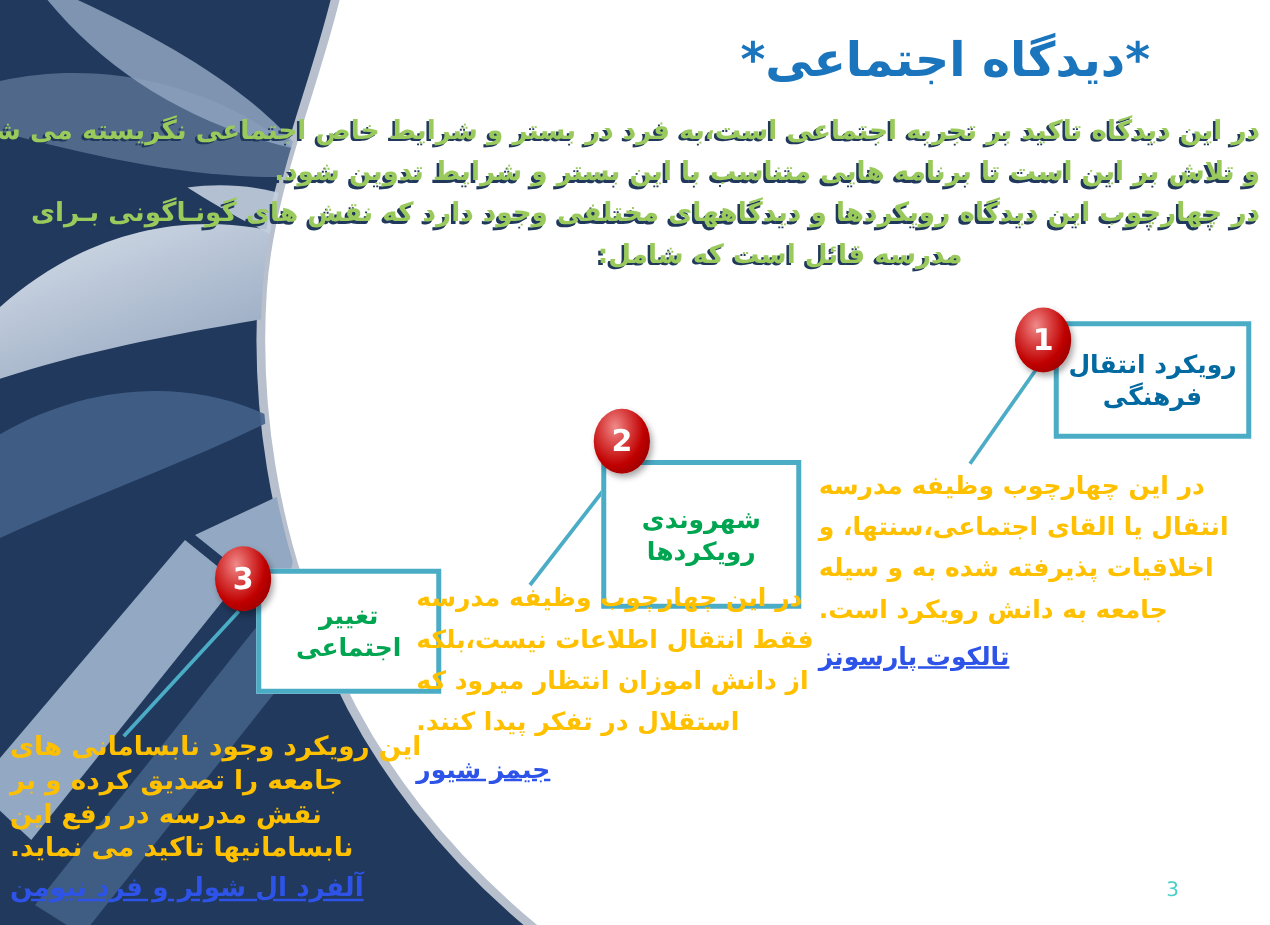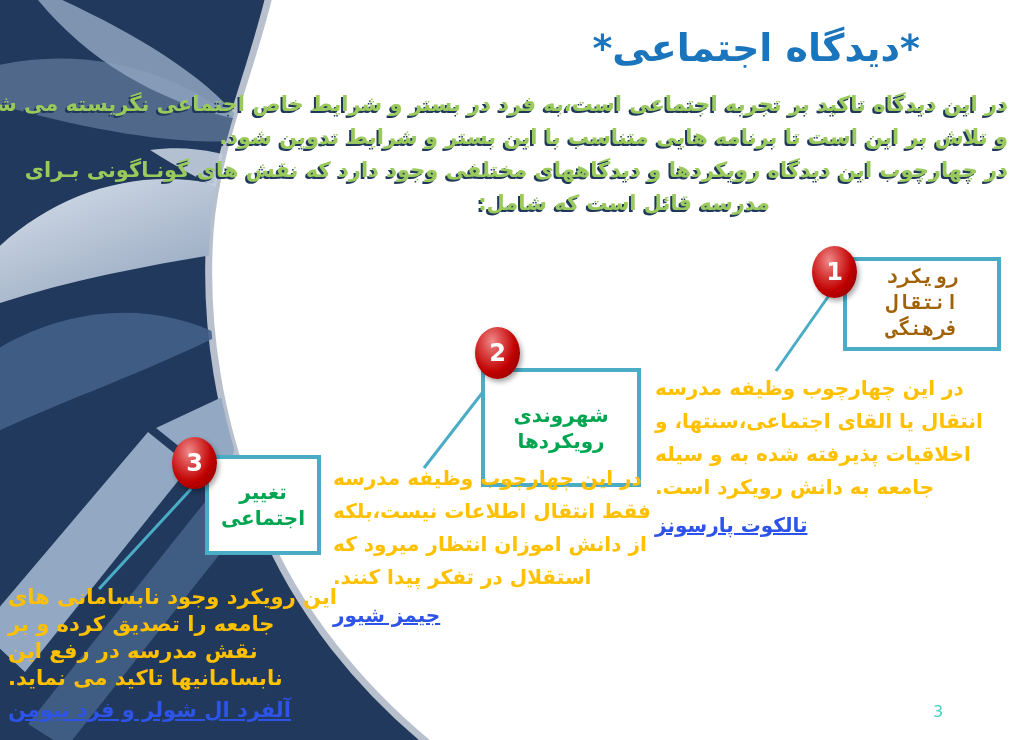--- a/index.html
+++ b/index.html
@@ -17,24 +17,24 @@
     color:#9aca5c;font-size:21px;line-height:33px;white-space:nowrap;
     text-shadow:-2px 2px 0 #20385c;
   }
   .intro-line-4{margin-right:238px;}
   .box{
     position:absolute;z-index:2;background:#ffffff;border:4px solid #4bacc6;box-sizing:border-box;
     display:flex;flex-direction:column;justify-content:center;align-items:center;direction:rtl;
   }
   .box .bt{font-size:20px;line-height:26px;text-align:center;}
   .box1{left:843px;top:257px;width:158px;height:94px;}
-  .box1 .bt{color:#a16207;font-family:Liberation Mono, monospace;}
+  .box1 .bt{color:#0369a1;}
   .box2{left:481px;top:368px;width:160px;height:119px;}
   .box2 .bt{color:#00a551;}
-  .box3{left:205px;top:455px;width:116px;height:100px;}
+  .box3{left:205px;top:455px;width:148px;height:100px;}
   .box3 .bt{color:#00a551;}
   .badge{
     position:absolute;z-index:4;width:45px;height:52px;border-radius:50%;
     background:radial-gradient(ellipse at 38% 28%, #f08a8a 0%, #da4343 28%, #c00000 58%, #7a0000 100%);
     box-shadow:2px 3px 5px rgba(0,0,0,0.35);
     display:flex;align-items:center;justify-content:center;
     color:#ffffff;font-size:24px;
   }
   .badge1{left:812px;top:246px;}
   .badge2{left:475px;top:327px;}

